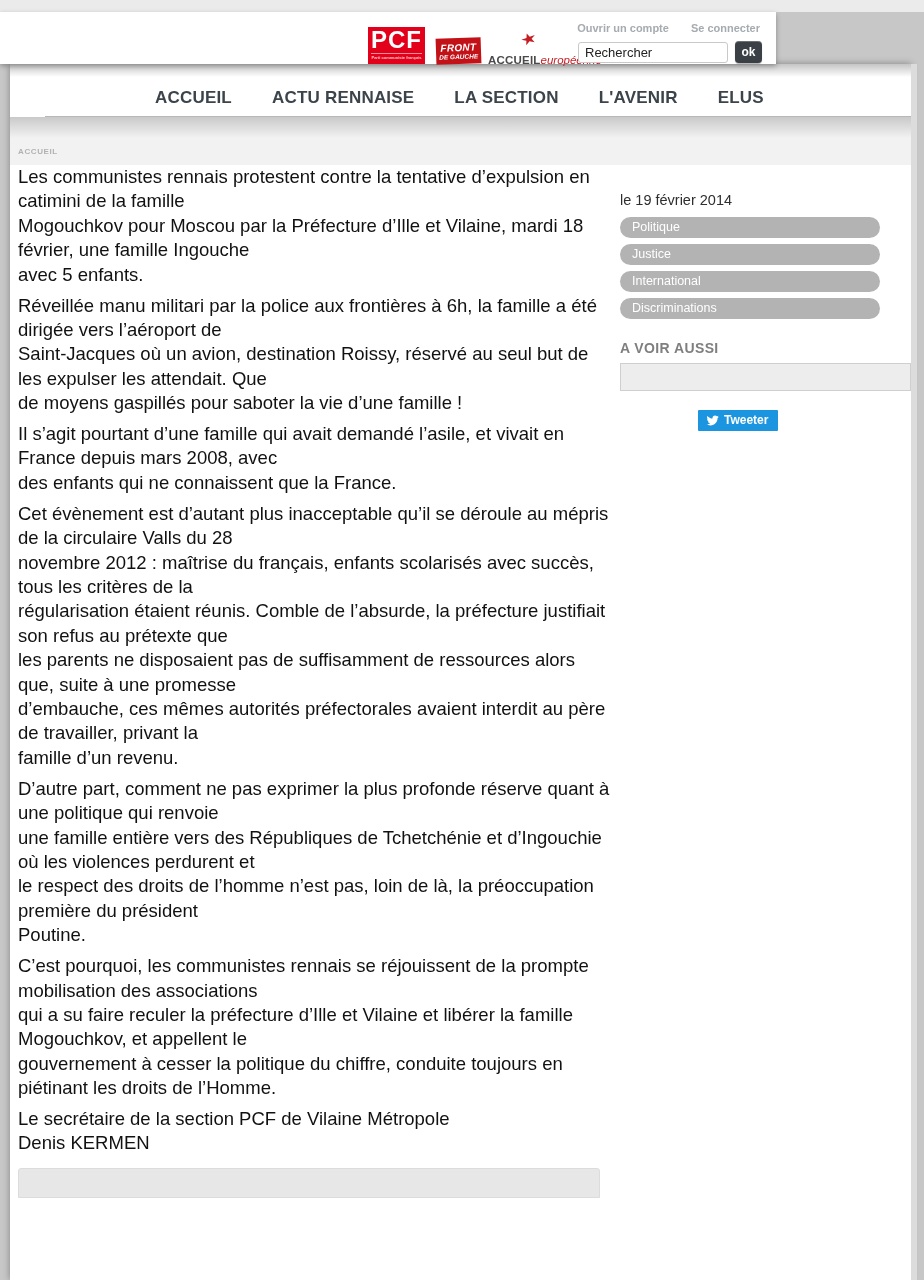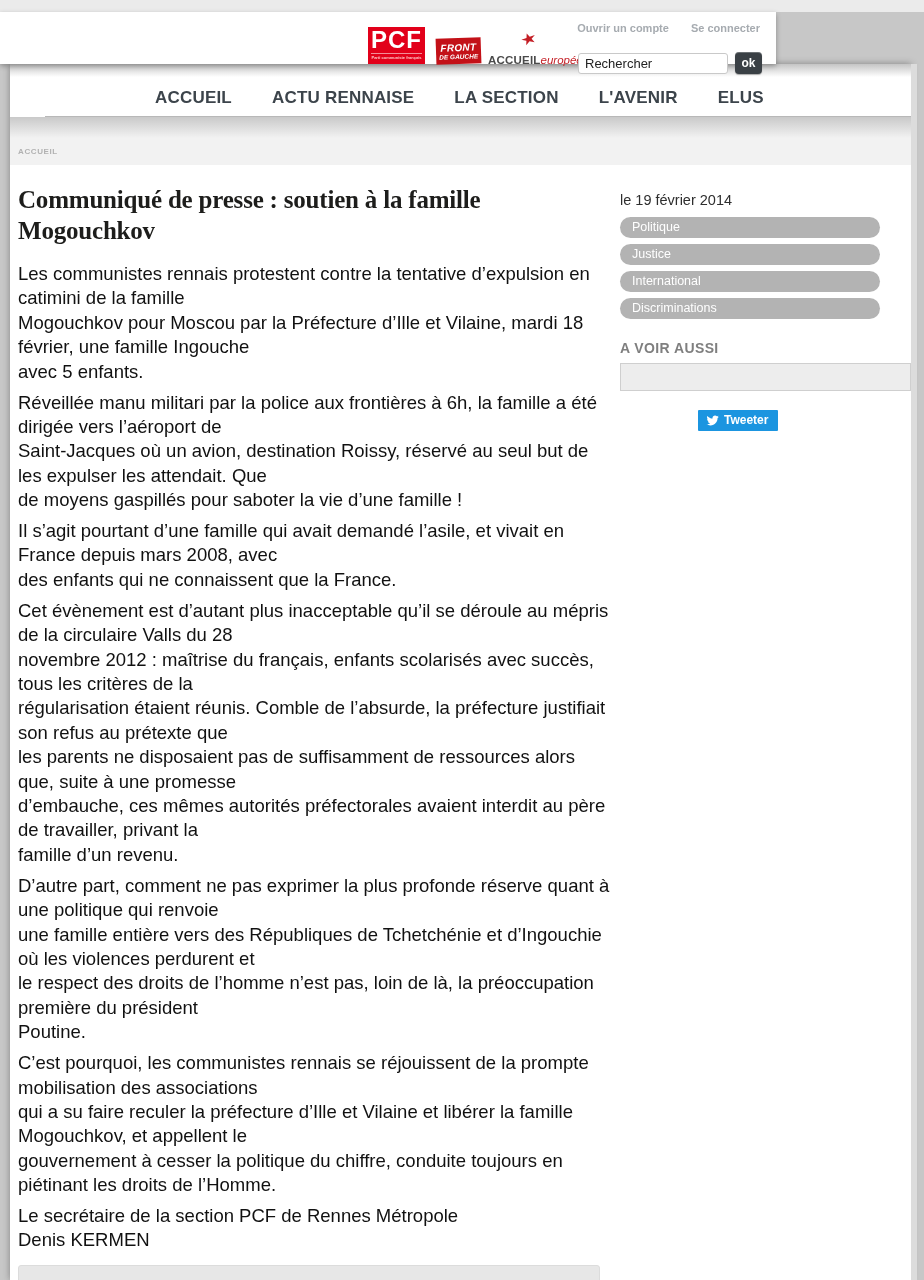--- a/index.html
+++ b/index.html
@@ -29,21 +29,21 @@
   
   .logo-ge { position:absolute; left:488px; top:38px; white-space:nowrap; text-decoration:none; cursor:pointer; }
   .ge-star { position:absolute; top:-20px; left:34px; color:#c41e25; font-size:15px;
              transform:rotate(-20deg) scaleX(1.25); font-style:normal; }
   .ge-bold { color:#4a4a4a; font-weight:900; font-size:11.5px; letter-spacing:.2px; }
   .ge-italic { color:#c41e25; font-style:italic; font-size:11.5px; }
 
   .account-links { position:absolute; right:16px; top:10px; display:flex; gap:22px; }
   .account-links a { color:#a6abb0; font-size:11px; font-weight:700; text-decoration:none; cursor:pointer; }
 
-  .searchbar { position:absolute; right:14px; top:40px; display:flex; align-items:center; gap:7px; }
+  .searchbar { position:absolute; right:14px; top:29px; display:flex; align-items:center; gap:7px; }
   .searchbar input { width:150px; height:21px; border:1px solid #c9c9c9; border-radius:3px;
                      font-family:"Liberation Sans",sans-serif; font-size:13px; color:#222; padding:0 6px; outline:none; }
   .searchbar button { width:27px; height:22px; background:#3a4045; border:none; border-radius:4px;
                       color:#fff; font-weight:700; font-size:12px; cursor:pointer;
                       box-shadow:inset 0 1px 0 rgba(255,255,255,.25), 0 1px 1px rgba(0,0,0,.3); }
 
   .edge-strip { position:absolute; left:911px; top:64px; width:6px; height:1216px; background:#dcdcdc; z-index:2; }
 
   .container { position:absolute; left:10px; top:64px; width:901px; height:1216px; background:#fff;
                box-shadow:0 0 7px rgba(0,0,0,.35); z-index:1; }
@@ -118,22 +118,20 @@
     <a>ELUS</a>
   </nav>
   <div class="nav-underline"></div>
   <div class="nav-shadow"></div>
   <div class="breadcrumb-band">
     <a class="breadcrumb">ACCUEIL</a>
   </div>
 
   <div class="main">
     <article>
-      <h1>Communiqué de presse : soutien à la famille
-Mogouchkov</h1>
       <p>Les communistes rennais protestent contre la tentative d’expulsion en catimini de la famille
 Mogouchkov pour Moscou par la Préfecture d’Ille et Vilaine, mardi 18 février, une famille Ingouche
 avec 5 enfants.</p>
       <p>Réveillée manu militari par la police aux frontières à 6h, la famille a été dirigée vers l’aéroport de
 Saint-Jacques où un avion, destination Roissy, réservé au seul but de les expulser les attendait. Que
 de moyens gaspillés pour saboter la vie d’une famille !</p>
       <p>Il s’agit pourtant d’une famille qui avait demandé l’asile, et vivait en France depuis mars 2008, avec
 des enfants qui ne connaissent que la France.</p>
       <p>Cet évènement est d’autant plus inacceptable qu’il se déroule au mépris de la circulaire Valls du 28
 novembre 2012 : maîtrise du français, enfants scolarisés avec succès, tous les critères de la
@@ -141,21 +139,21 @@
 les parents ne disposaient pas de suffisamment de ressources alors que, suite à une promesse
 d’embauche, ces mêmes autorités préfectorales avaient interdit au père de travailler, privant la
 famille d’un revenu.</p>
       <p>D’autre part, comment ne pas exprimer la plus profonde réserve quant à une politique qui renvoie
 une famille entière vers des Républiques de Tchetchénie et d’Ingouchie où les violences perdurent et
 le respect des droits de l’homme n’est pas, loin de là, la préoccupation première du président
 Poutine.</p>
       <p>C’est pourquoi, les communistes rennais se réjouissent de la prompte mobilisation des associations
 qui a su faire reculer la préfecture d’Ille et Vilaine et libérer la famille Mogouchkov, et appellent le
 gouvernement à cesser la politique du chiffre, conduite toujours en piétinant les droits de l’Homme.</p>
-      <p>Le secrétaire de la section PCF de Rennes Métropole
+      <p>Le secrétaire de la section PCF de Vilaine Métropole
 Denis KERMEN</p>
       <div class="bottom-panel"></div>
     </article>
 
     <aside>
       <div class="date">le 19 février 2014</div>
       <div class="tags">
         <span class="tag">Politique</span>
         <span class="tag">Justice</span>
         <span class="tag">International</span>

